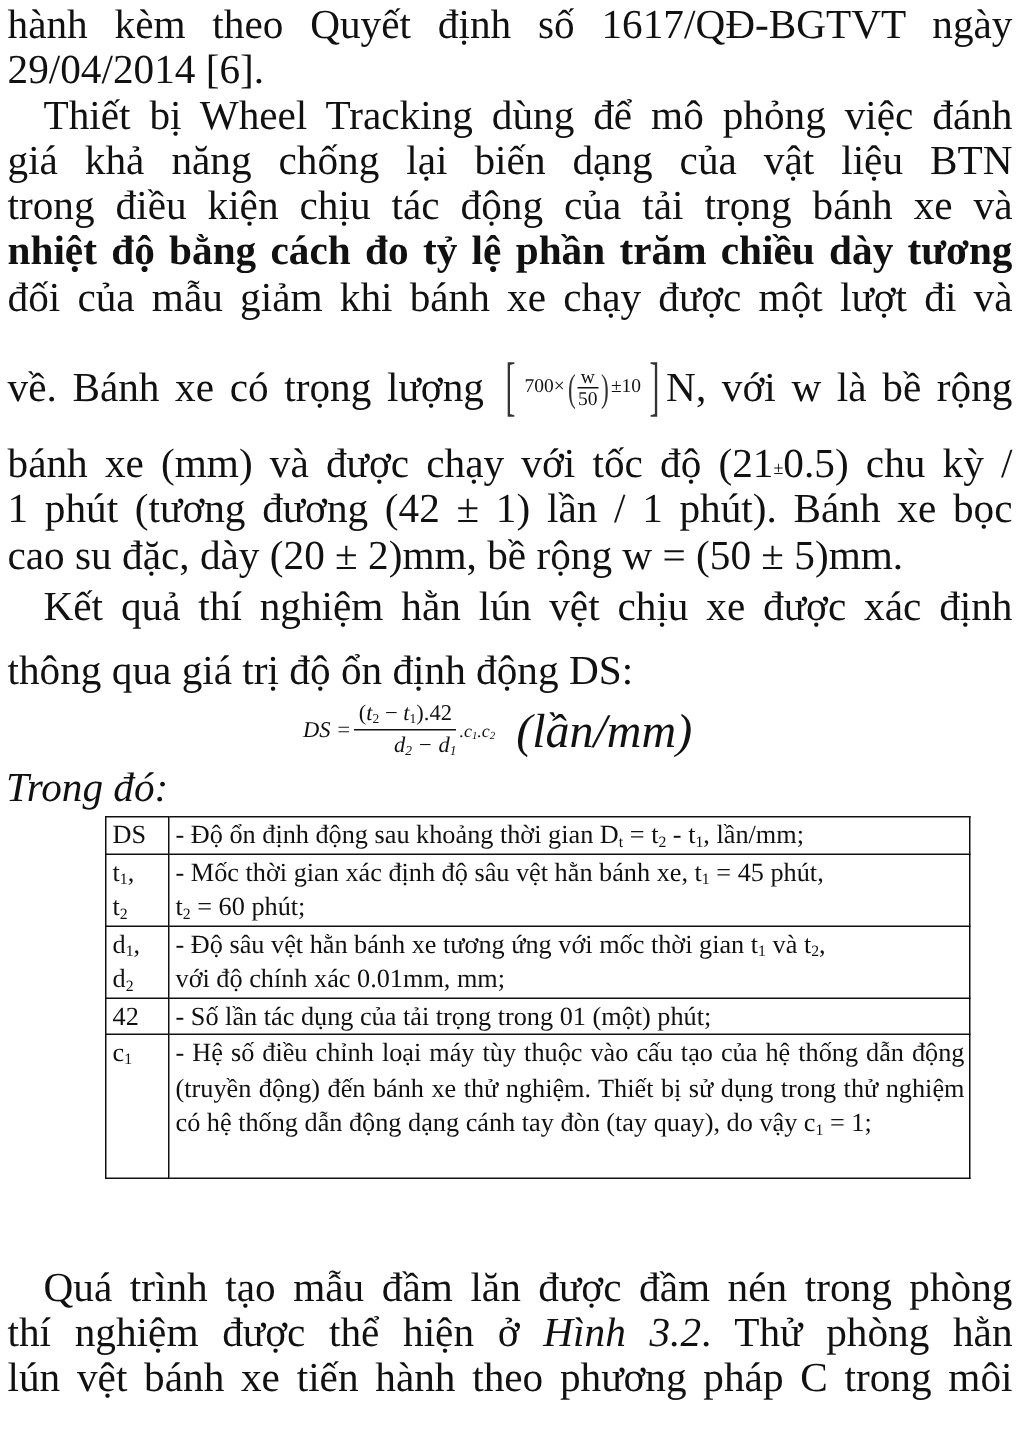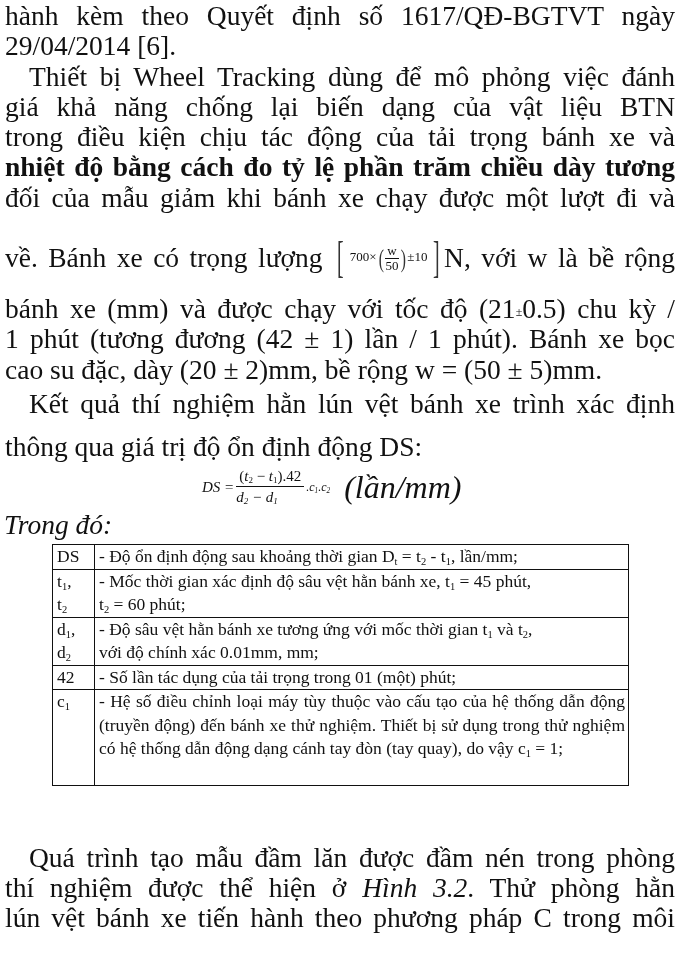--- a/index.html
+++ b/index.html
@@ -15,29 +15,29 @@
                    font-size:13px; line-height:14px; margin:0 2px; }
   .brk { display:inline-block; font-size:44px; line-height:30px; transform:scaleX(0.45);
          font-weight:100; color:#333; vertical-align:middle; position:relative; top:-3px; }
   .frac { display:inline-flex; flex-direction:column; align-items:center; vertical-align:middle; }
   .frac .num { border-bottom:1px solid #111; padding:0 2px; }
   .paren { font-size:26px; vertical-align:middle; transform:scaleX(0.6); display:inline-block; color:#333; }
   .smallpm { font-size:12px; vertical-align:middle; }
 
   .formula { position:absolute; left:202px; top:468px; font-size:15px; font-style:italic;
              display:flex; align-items:center; }
-  .formula .ffrac { display:inline-flex; flex-direction:column; align-items:flex-start; margin:0 2px; }
+  .formula .ffrac { display:inline-flex; flex-direction:column; align-items:flex-end; margin:0 2px; }
   .formula .ffrac .num { border-bottom:1px solid #111; padding:0 3px 1px 3px; font-style:normal; }
   .formula .ffrac .num i { font-style:italic; }
   .formula .ffrac .den { padding-top:2px; }
   .formula .unit { font-size:32px; margin-left:14px; font-style:italic; }
 
   .trong { position:absolute; left:4px; top:510px; font-size:27.5px; font-style:italic; line-height:30px; }
 
-  table.defs { position:absolute; left:52px; top:544px; width:577px; border-collapse:collapse;
+  table.defs { position:absolute; left:70px; top:544px; width:577px; border-collapse:collapse;
                font-size:17.5px; line-height:23.5px; }
   table.defs td { border:1.6px solid #111; vertical-align:top; padding:0 3px 0 4px; }
   table.defs td.sym { width:34px; }
   table.defs td.desc { text-align:justify; }
 </style>
 </head>
 <body>
 
 <div class="page">
 
@@ -58,21 +58,21 @@
             <span>50</span>
           </span><span class="paren">)</span><span>±10</span></span><span class="brk">]</span></span><span>N, với w là bề rộng</span>
   </div>
 
   <div class="line just" style="top:294px;">
     <span>bánh xe (mm) và được chạy với tốc độ (21</span><span class="smallpm">±</span><span>0.5) chu kỳ /</span>
   </div>
   <div class="line just" style="top:324px;">1 phút (tương đương (42 ± 1) lần / 1 phút). Bánh xe bọc</div>
   <div class="line" style="top:355px;">cao su đặc, dày (20 ± 2)mm, bề rộng w = (50 ± 5)mm.</div>
 
-  <div class="line just indent" style="top:389px;">Kết quả thí nghiệm hằn lún vệt bánh xe trình xác định</div>
+  <div class="line just indent" style="top:389px;">Kết quả thí nghiệm hằn lún vệt chịu xe được xác định</div>
   <div class="line" style="top:420px;margin-top:12px;">thông qua giá trị độ ổn định động DS:</div>
 
   <div class="formula">
     <span>DS =</span>
     <span class="ffrac">
       <span class="num"><span>(</span><i>t</i><sub>2</sub><span> − </span><i>t</i><sub>1</sub><span>).42</span></span>
       <span class="den"><span>d</span><sub>2</sub> − <span>d</span><sub>1</sub></span>
     </span>
     <span style="font-size:12px;"><span>.c</span><sub>1</sub><span>.c</span><sub>2</sub></span>
     <span class="unit">(lần/mm)</span>

